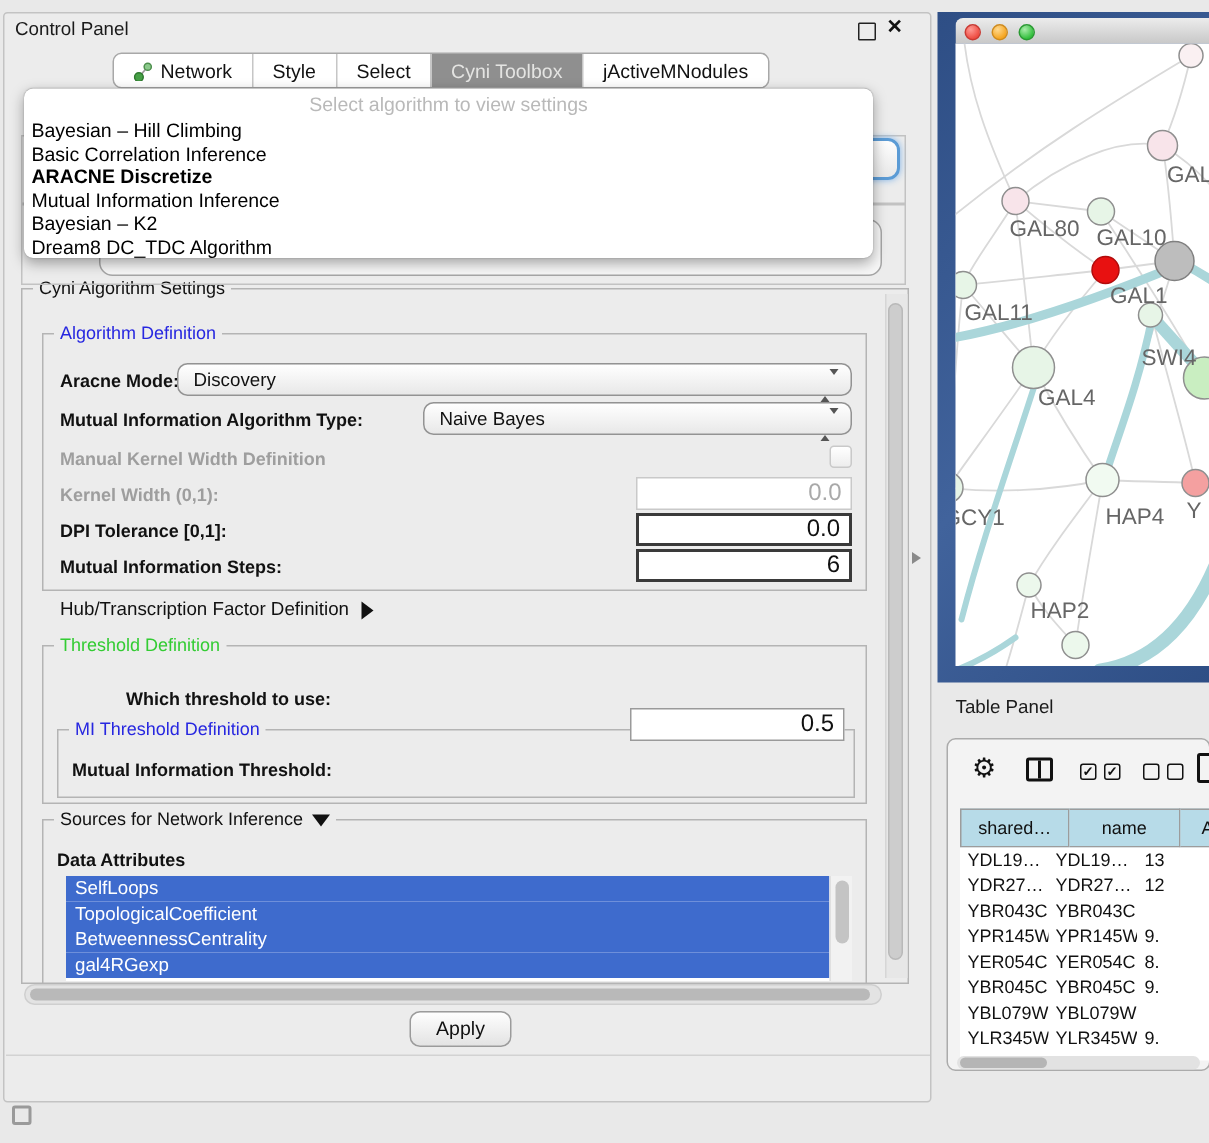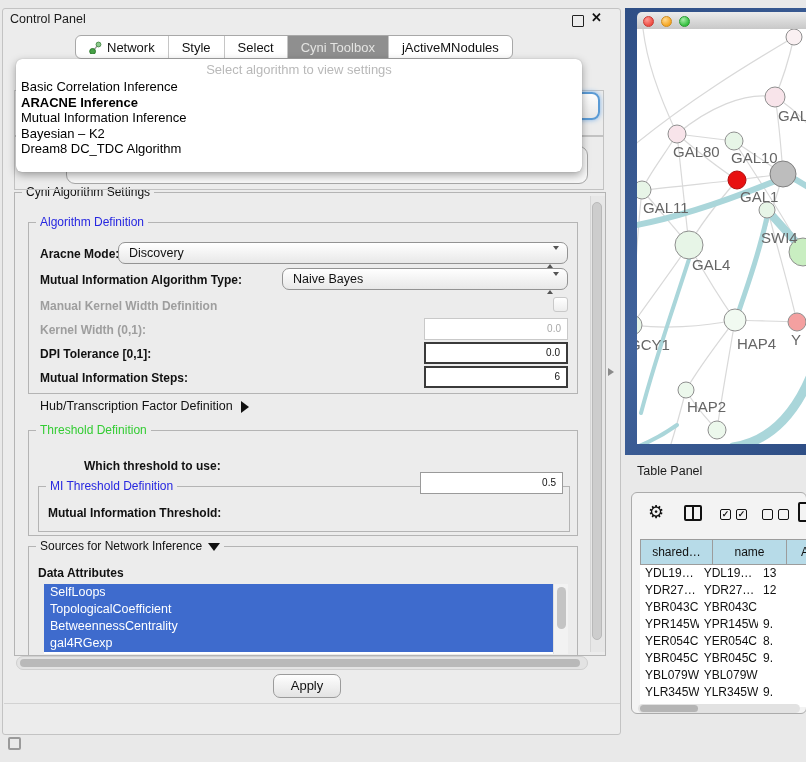--- a/index.html
+++ b/index.html
@@ -39,21 +39,21 @@
   .lbl{position:absolute;font-size:12px;font-weight:bold;color:#111;white-space:nowrap;}
   .lbl.dis{color:#9e9e9e;}
   .lbl.plain{font-weight:normal;font-size:12.5px;}
 
   .combo{position:absolute;height:22px;border:1px solid #939393;border-radius:7px;background:linear-gradient(#ffffff,#e8e8e8);font-size:12.5px;line-height:21px;padding-left:10px;box-sizing:border-box;color:#111;}
   .arrows{position:absolute;right:8px;top:4px;}
   .arr{width:0;height:0;border-left:3.5px solid transparent;border-right:3.5px solid transparent;}
   .arr.up{border-bottom:4.5px solid #555;margin-bottom:2.5px;}
   .arr.dn{border-top:4.5px solid #555;}
 
-  .tfield{position:absolute;box-sizing:border-box;background:#fff;border:1px solid #9a9a9a;font-size:10px;text-align:right;padding:0 6px;line-height:19px;height:22px;color:#111;}
+  .tfield{position:absolute;box-sizing:border-box;background:#fff;border:1px solid #9a9a9a;font-size:16px;text-align:right;padding:0 6px;line-height:19px;height:22px;color:#111;}
   .tfield.dark{border:2px solid #3a3a3a;line-height:17px;}
   .tfield.dis{border:1px solid #c9c9c9;color:#a9a9a9;}
   .chk{position:absolute;width:13px;height:13px;border:1px solid #c9c9c9;border-radius:3px;background:linear-gradient(#fff,#ededed);}
 
   .tri-right{display:inline-block;width:0;height:0;border-top:6px solid transparent;border-bottom:6px solid transparent;border-left:8px solid #111;margin-left:8px;vertical-align:middle;}
   .tri-down{display:inline-block;width:0;height:0;border-left:6px solid transparent;border-right:6px solid transparent;border-top:8px solid #111;margin-left:6px;vertical-align:middle;}
 
   
   .attr-list{position:absolute;left:44px;top:584px;width:524px;height:70px;background:#fff;overflow:hidden;z-index:1;}
   .attr-item{height:17px;line-height:17px;font-size:12.5px;padding-left:6px;color:#111;width:calc(100% - 21px);}
@@ -134,22 +134,23 @@
     </div>
 
   <div class="frag-grp" style="left:14px;top:90px;width:588px;height:44px"></div>
   <div class="frag-grp" style="left:14px;top:136px;width:588px;height:52px"></div>
   <div class="frag-field"></div>
   <div class="frag-combo"></div>
 
   <div id="algo-dd">
     <div class="dd-ph">Select algorithm to view settings</div>
     <div id="algo-items">
+        <div class="dd-item">Bayesian – Hill Climbing</div>
         <div class="dd-item">Basic Correlation Inference</div>
-        <div class="dd-item hl">ARACNE Inference</div>
+        <div class="dd-item hl">ARACNE Discretize</div>
         <div class="dd-item">Mutual Information Inference</div>
         <div class="dd-item">Bayesian – K2</div>
         <div class="dd-item">Dream8 DC_TDC Algorithm</div>
       </div>
   </div>
 
   <div class="grp" style="left:14px;top:192px;width:592px;height:464px"></div>
   <div class="grp-label" style="left:22px;top:185px">Cyni Algorithm Settings</div>
   <div class="vtrack"></div>
   <div class="vthumb"></div>

